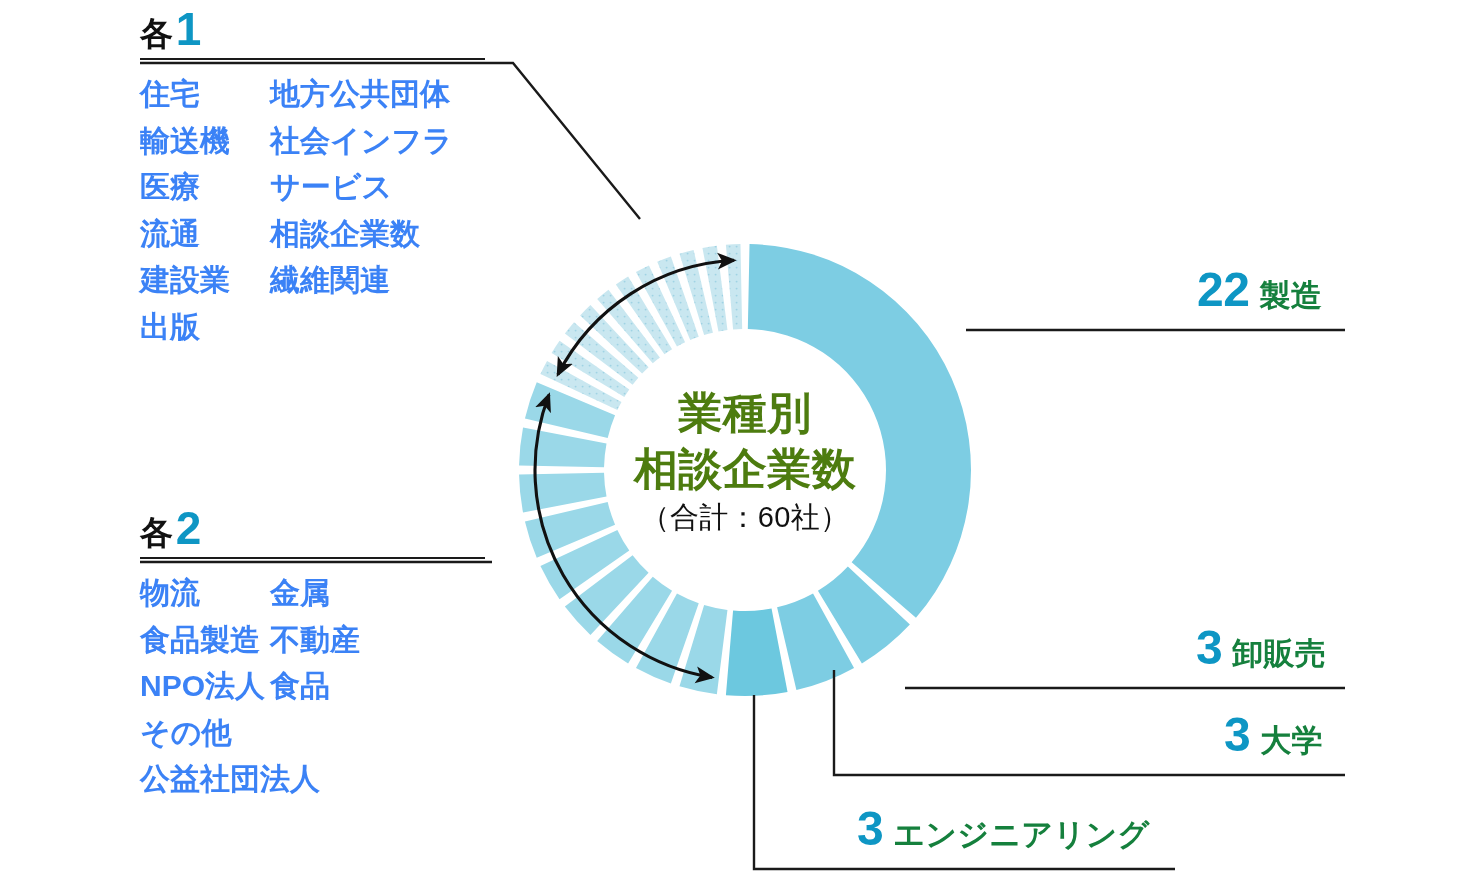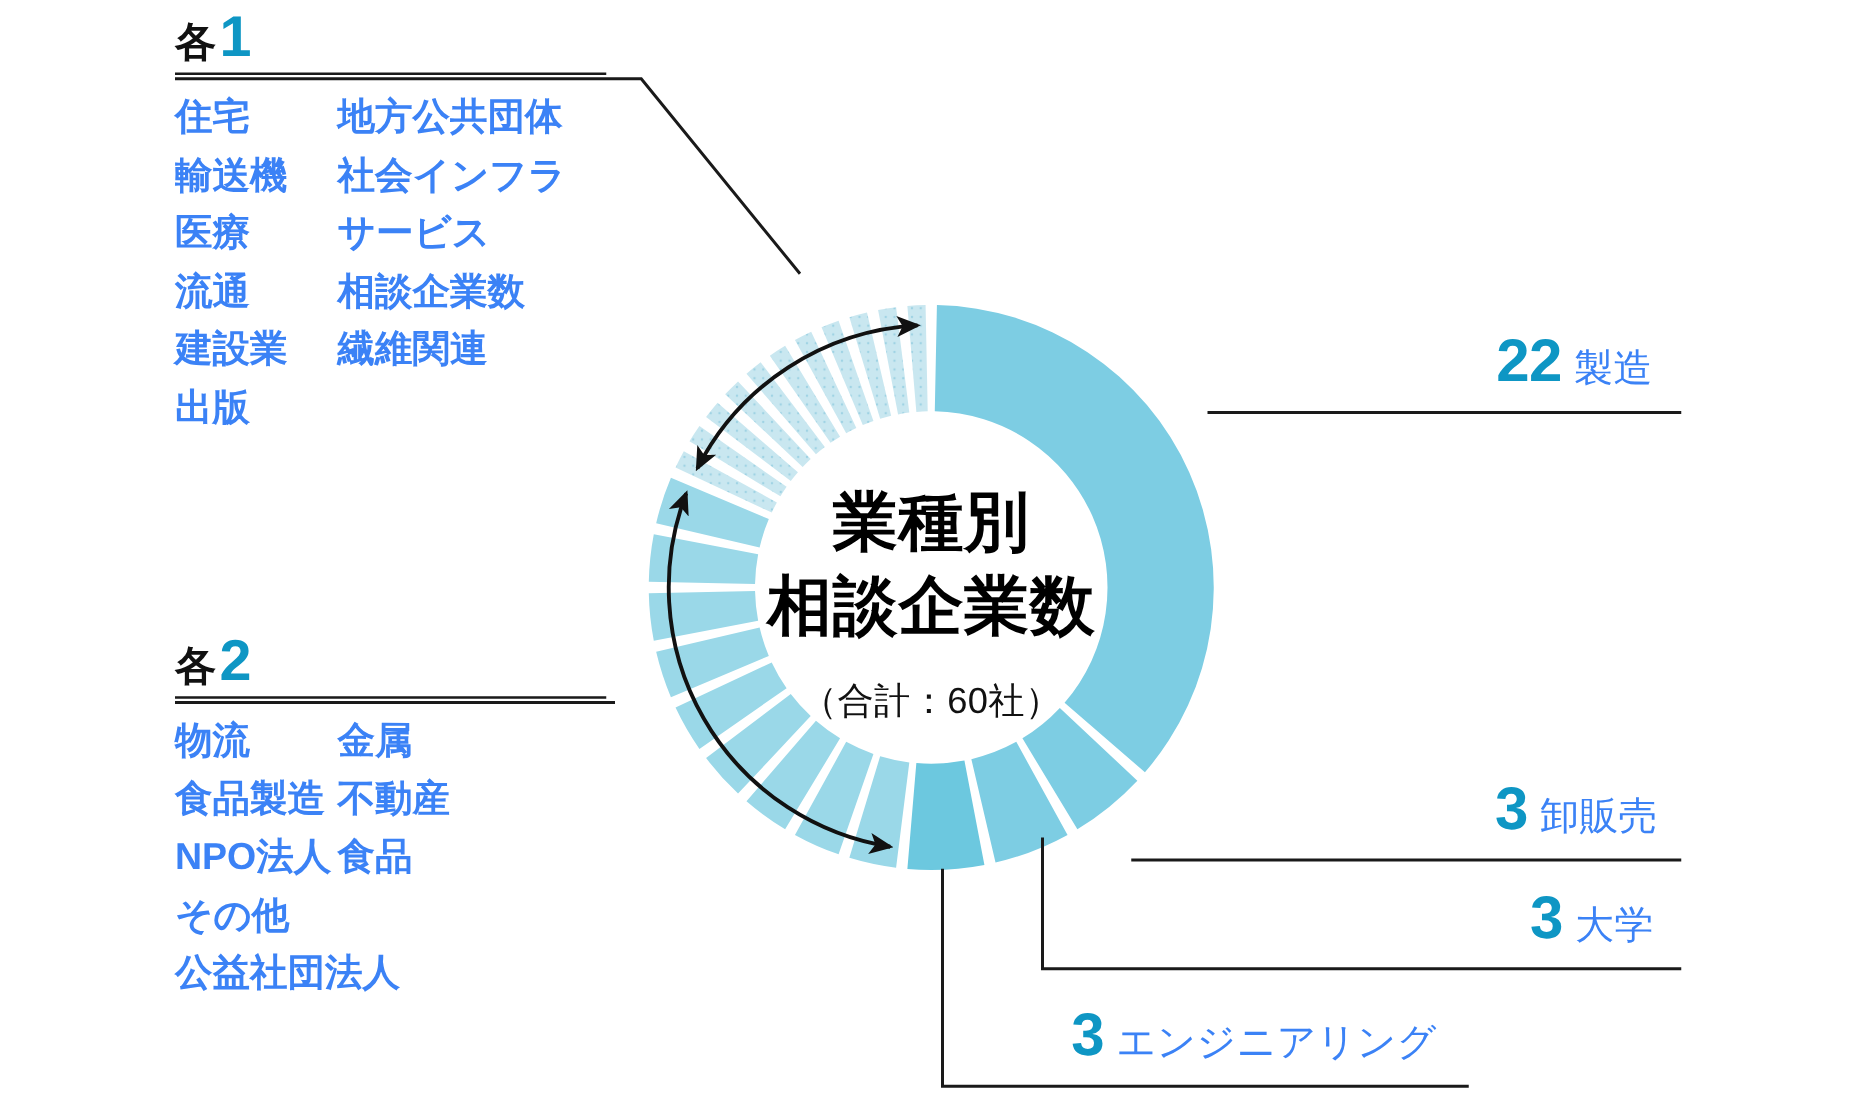--- a/index.html
+++ b/index.html
@@ -48,37 +48,37 @@
   .callout{position:absolute;white-space:nowrap;}
   .callout-row{
     display:flex;align-items:baseline;justify-content:flex-start;
     line-height:1;
   }
   .callout .cnum{
     font-size:48px;font-weight:700;color:#0E96C4;
     letter-spacing:-0.01em;
   }
   .callout .cname{
-    font-size:31px;font-weight:400;color:#3b82f6;
+    font-size:31px;font-weight:700;color:#15803d;
     margin-left:10px;letter-spacing:0.01em;
   }
 
   
   #center-text{
     position:absolute;
     left:595px;top:385px;width:300px;
     text-align:center;pointer-events:none;
   }
   #center-text .ct-line{
-    font-size:52px;font-weight:700;color:#000000;
+    font-size:44px;font-weight:700;color:#4d7c0f;
     line-height:1.28;letter-spacing:0.01em;
   }
   #center-text .ct-total{
     font-size:29px;font-weight:400;color:#111111;
-    margin-top:23px;letter-spacing:0.01em;
+    margin-top:0;letter-spacing:0.01em;
   }
   svg{display:block;}
 </style>
 </head>
 <body>
 
 <div id="stage">
 
   <svg id="donut" class="abs" style="left:0;top:0;" width="1480" height="884" viewBox="0 0 1480 884">
     <defs>

